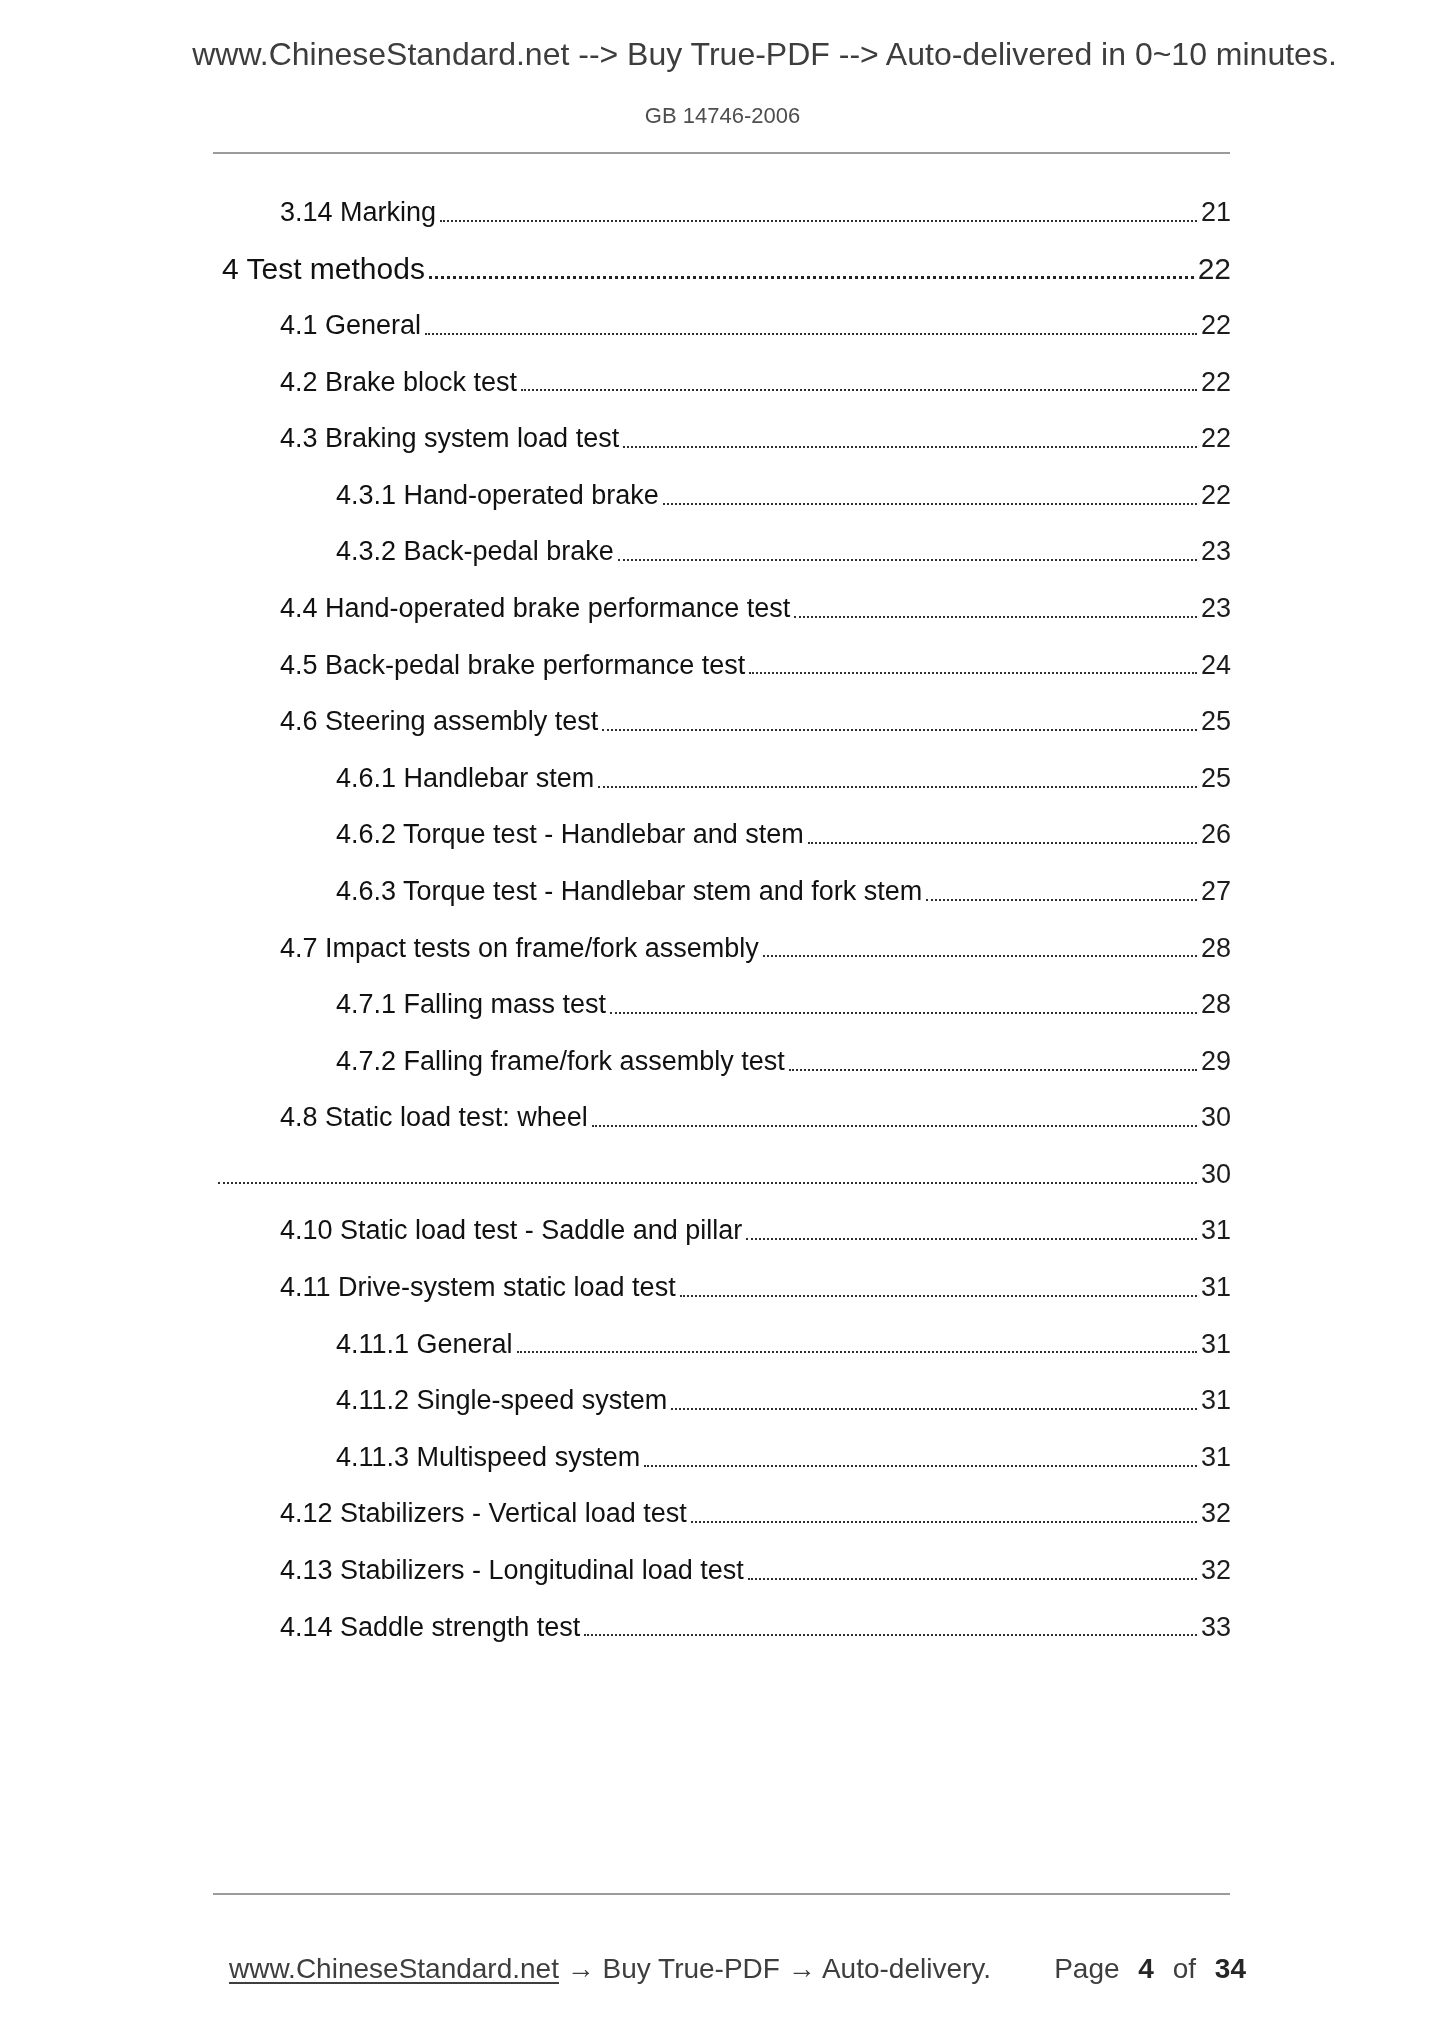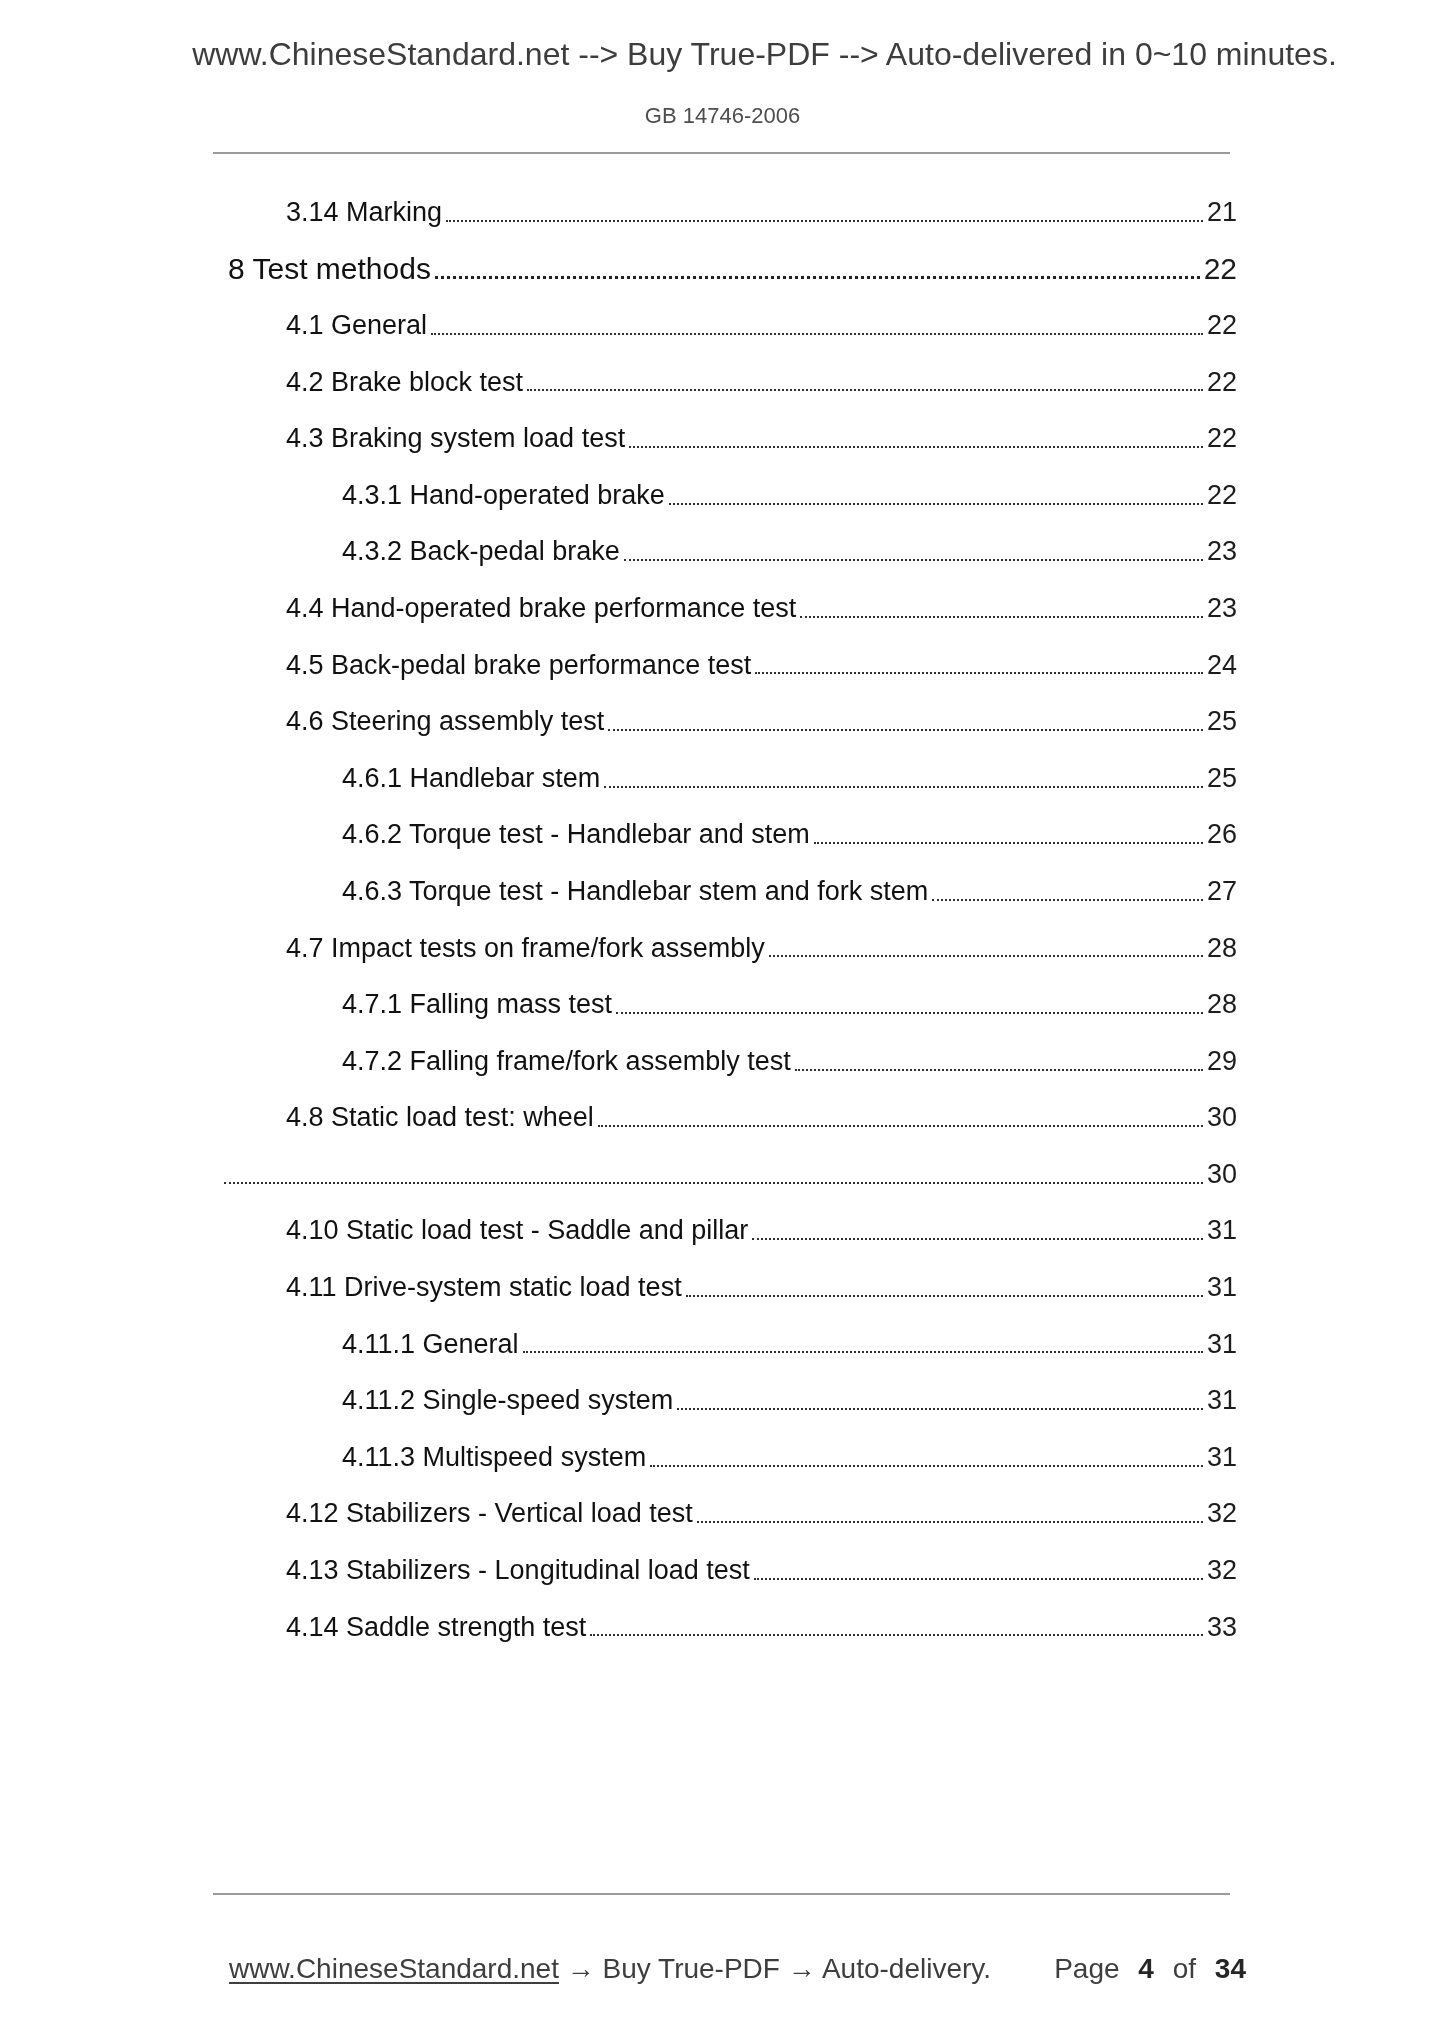--- a/index.html
+++ b/index.html
@@ -34,21 +34,21 @@
     width: 1017px;
     height: 0;
     border-top: 2px solid #9b9b9b;
   }
   .rule-top { top: 152px; }
   .rule-bottom { top: 1893px; }
 
   
   .toc {
     position: absolute;
-    top: 184px; left: 220px;
+    top: 184px; left: 214px;
     width: 1017px;
     color: #111111;
   }
   .toc-row {
     display: flex;
     align-items: center;
     height: 56.6px;
     font-size: 27px;
   }
   .toc-row.lvl0 { font-size: 30px; }
@@ -108,21 +108,21 @@
   <div class="rule rule-top"></div>
 
   <div class="toc">
 
     <div class="toc-row lvl1">
       <span class="toc-title">3.14 Marking</span>
       <span class="toc-leader"></span>
       <span class="toc-page">21</span>
     </div>
     <div class="toc-row lvl0">
-      <span class="toc-title">8 Test methods</span>
+      <span class="toc-title">4 Test methods</span>
       <span class="toc-leader"></span>
       <span class="toc-page">22</span>
     </div>
     <div class="toc-row lvl1">
       <span class="toc-title">4.1 General</span>
       <span class="toc-leader"></span>
       <span class="toc-page">22</span>
     </div>
     <div class="toc-row lvl1">
       <span class="toc-title">4.2 Brake block test</span>

